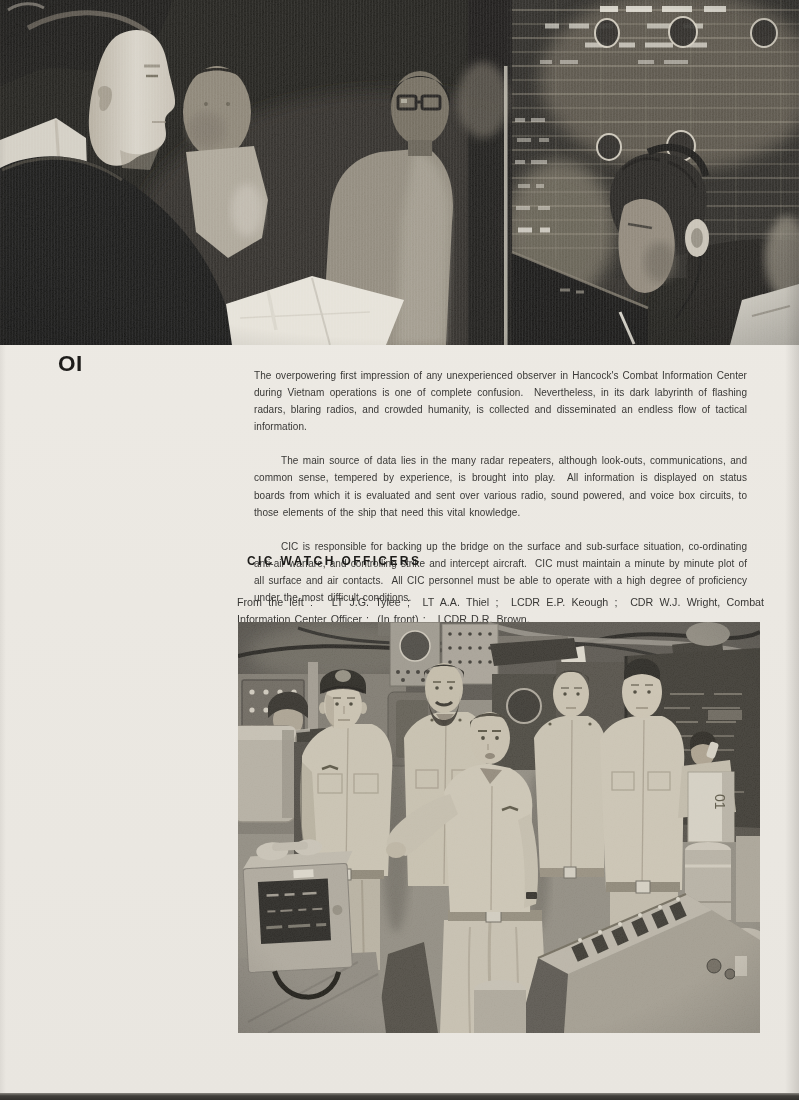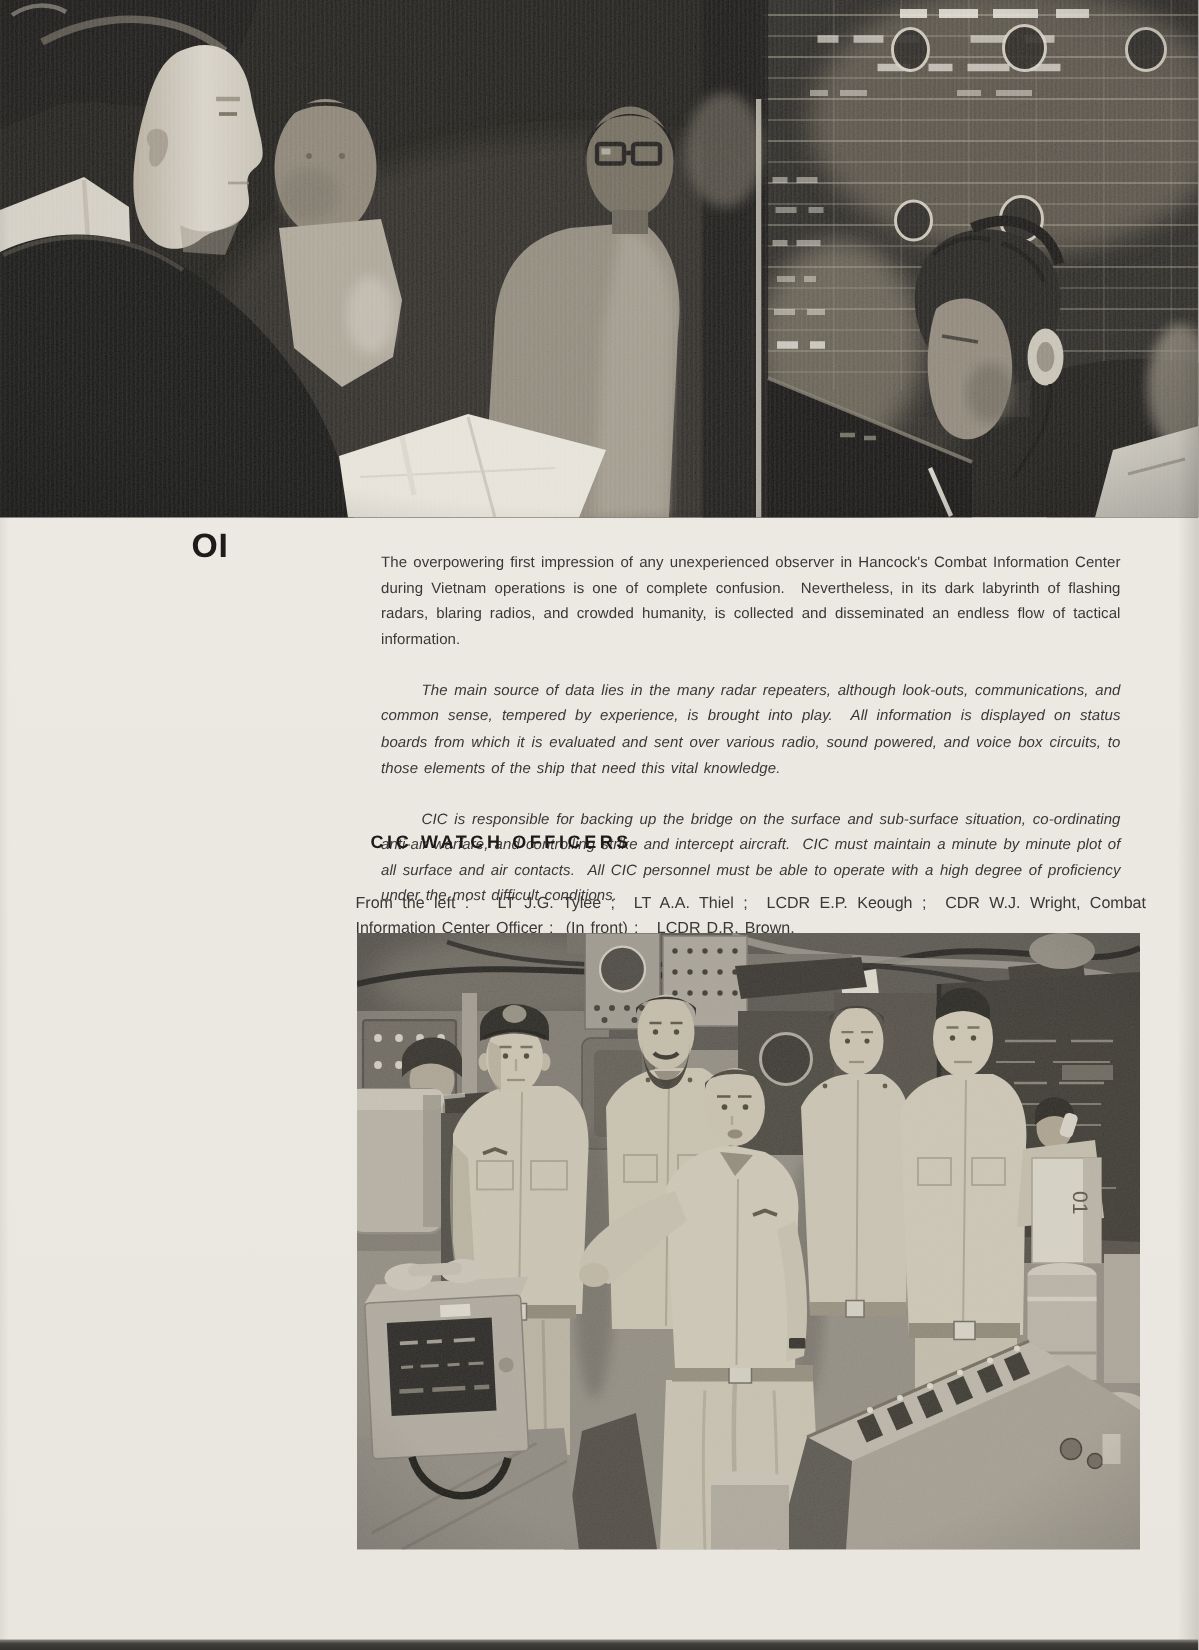--- a/index.html
+++ b/index.html
@@ -8,29 +8,29 @@
     background:linear-gradient(180deg,#eeebe5 0%,#ebe8e2 55%,#e9e6e0 100%);
     overflow:hidden;
     font-family:"Liberation Sans", sans-serif;
   }
   .photo-top { position:absolute; left:0; top:0; width:799px; height:345px; }
   .photo-top svg, .photo-officers svg { display:block; width:100%; height:100%; }
   .photo-officers { position:absolute; left:238px; top:622px; width:522px; height:411px; }
 
   .division {
     position:absolute; left:58px; top:349px; width:164px;
-    text-align:center; font-weight:bold; font-size:22.5px; line-height:29px;
+    text-align:left; font-weight:bold; font-size:22.5px; line-height:29px;
     letter-spacing:0.5px; color:#1d1c1a;
   }
   .bodycol { position:absolute; left:237px; top:350px; width:527px; }
   .bodycol p {
     margin:17px; font-size:10px; line-height:17.1px; text-align:justify;
     color:#393836; word-spacing:1.1px; letter-spacing:0.05px; white-space:pre-wrap;
   }
-  .bodycol p.indent { text-indent:27px;font-style:italic; }
+  .bodycol p.indent { text-indent:27px; }
   .section-heading {
     position:absolute; left:247px; top:554px;
     font-size:12px; font-weight:bold; letter-spacing:2.4px; color:#1c1b19;
   }
   .caption {
     position:absolute; left:237px; top:594px; width:527px;
     font-size:10.7px; line-height:16.6px; text-align:justify; color:#393836;
     word-spacing:1.1px; white-space:pre-wrap;
   }
   .page-number { position:absolute; left:25px; top:1129px; font-size:11.5px; color:#45433f; letter-spacing:0.5px; }

